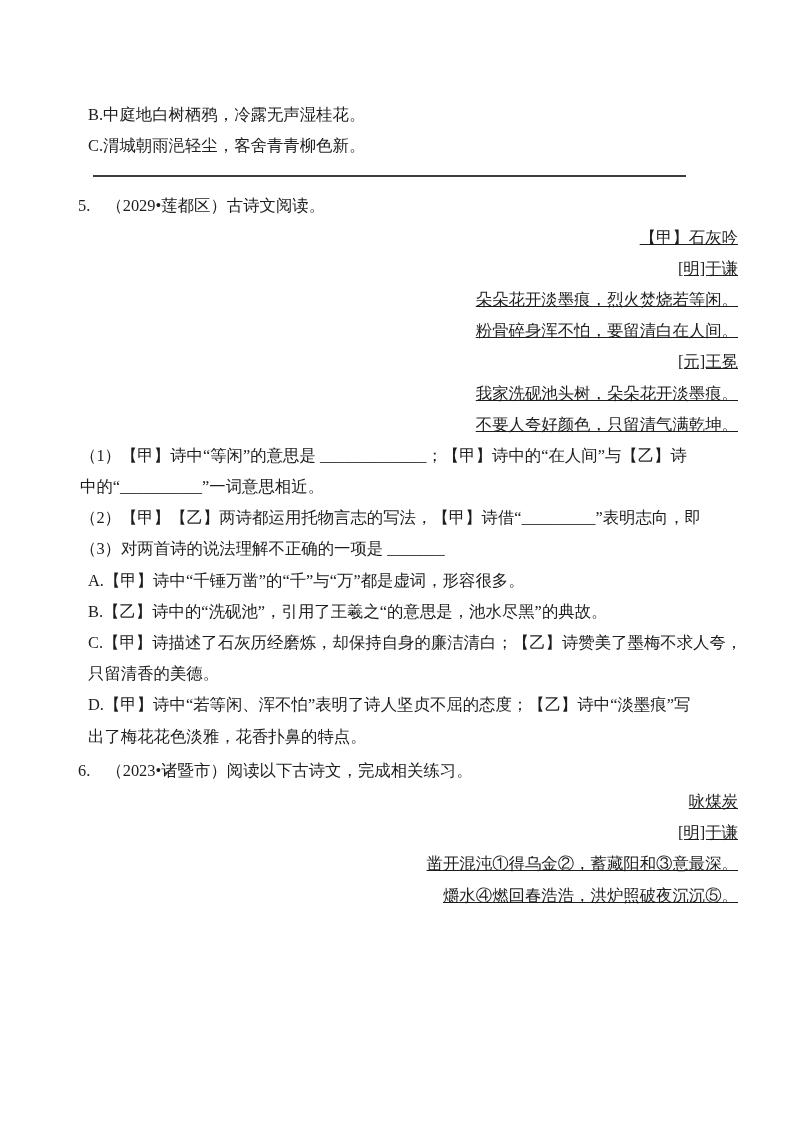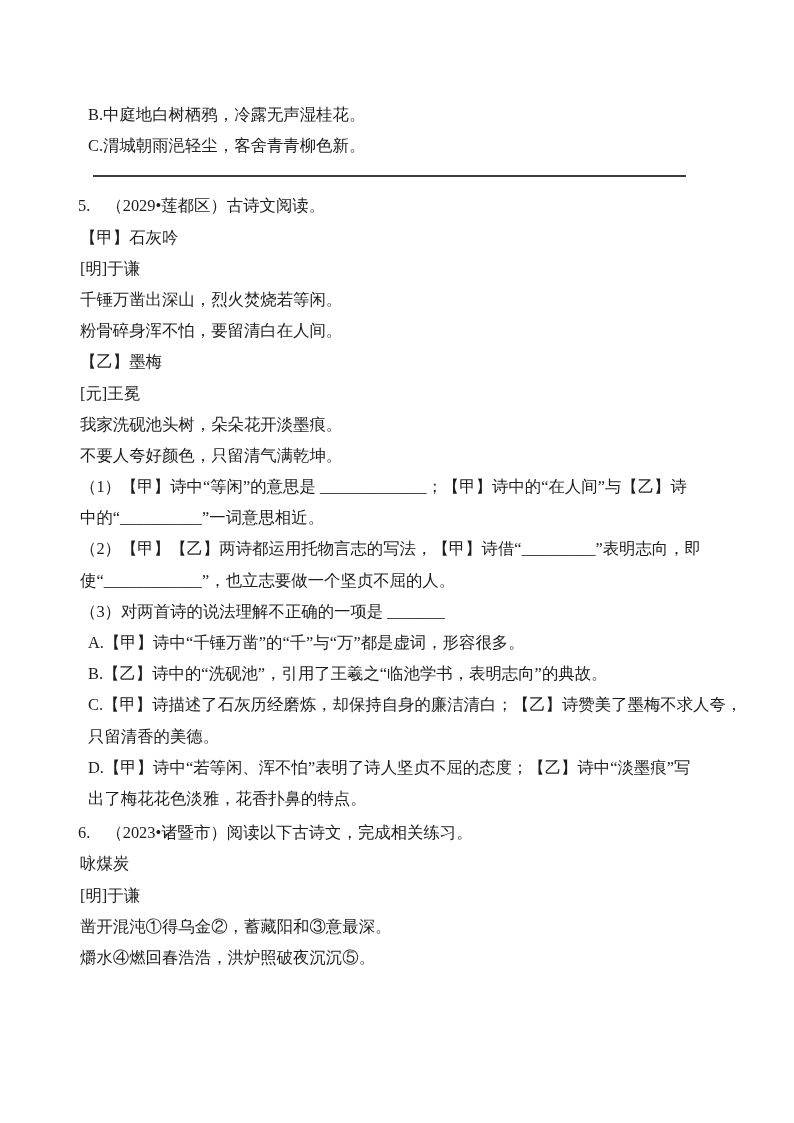--- a/index.html
+++ b/index.html
@@ -14,21 +14,21 @@
     font-size: 16.4px;
     box-sizing: border-box;
     padding: 87px 56px 0 80px;
     overflow: hidden;
   }
   .ln {
     line-height: 31.2px;
     height: 31.2px;
     white-space: pre;
   }
-  .ln.center { text-align: left; }
+  .ln.center { text-align: right; text-decoration: underline; }
   .ln.opt { padding-left: 8px; }
   .item-row {
     display: flex;
     line-height: 31.2px;
     height: 31.2px;
     white-space: pre;
   }
   .item-row .num { margin-left: -2px; }
   .item-row .gap { width: 16px; }
   .divider {
@@ -50,36 +50,34 @@
   <div class="divider"></div>
 
   <div class="item-row">
     <span class="num">5.</span>
     <span class="gap"></span>
     <span>（2029•莲都区）古诗文阅读。</span>
   </div>
 
   <div class="ln center">【甲】石灰吟</div>
   <div class="ln center">[明]于谦</div>
-  <div class="ln center">千锤万凿出深山，烈火焚烧若等闲。</div>
+  <div class="ln center">朵朵花开淡墨痕，烈火焚烧若等闲。</div>
   <div class="ln center">粉骨碎身浑不怕，要留清白在人间。</div>
 
-  <div class="ln center">【乙】墨梅</div>
   <div class="ln center">[元]王冕</div>
   <div class="ln center">我家洗砚池头树，朵朵花开淡墨痕。</div>
   <div class="ln center">不要人夸好颜色，只留清气满乾坤。</div>
 
   <div class="ln">（1）【甲】诗中“等闲”的意思是 _____________；【甲】诗中的“在人间”与【乙】诗</div>
   <div class="ln">中的“__________”一词意思相近。</div>
   <div class="ln">（2）【甲】【乙】两诗都运用托物言志的写法，【甲】诗借“_________”表明志向，即</div>
-  <div class="ln">使“____________”，也立志要做一个坚贞不屈的人。</div>
   <div class="ln">（3）对两首诗的说法理解不正确的一项是 _______</div>
 
   <div class="ln opt">A.【甲】诗中“千锤万凿”的“千”与“万”都是虚词，形容很多。</div>
-  <div class="ln opt">B.【乙】诗中的“洗砚池”，引用了王羲之“临池学书，表明志向”的典故。</div>
+  <div class="ln opt">B.【乙】诗中的“洗砚池”，引用了王羲之“的意思是，池水尽黑”的典故。</div>
   <div class="ln opt">C.【甲】诗描述了石灰历经磨炼，却保持自身的廉洁清白；【乙】诗赞美了墨梅不求人夸，</div>
   <div class="ln opt">只留清香的美德。</div>
   <div class="ln opt">D.【甲】诗中“若等闲、浑不怕”表明了诗人坚贞不屈的态度；【乙】诗中“淡墨痕”写</div>
   <div class="ln opt">出了梅花花色淡雅，花香扑鼻的特点。</div>
 
   <div class="item-row mt3">
     <span class="num">6.</span>
     <span class="gap"></span>
     <span>（2023•诸暨市）阅读以下古诗文，完成相关练习。</span>
   </div>

